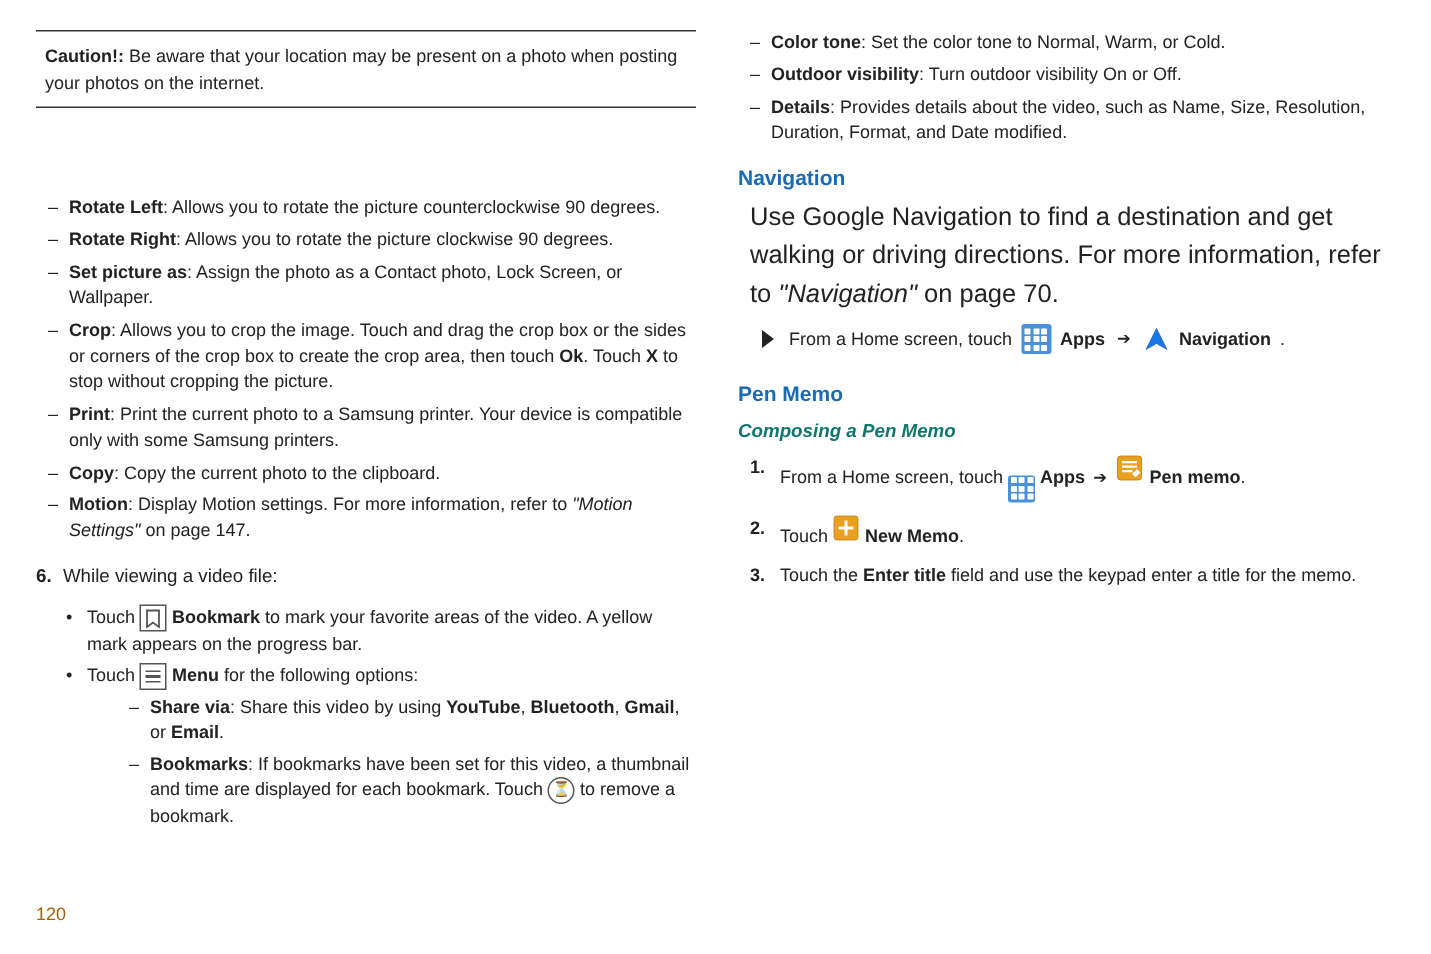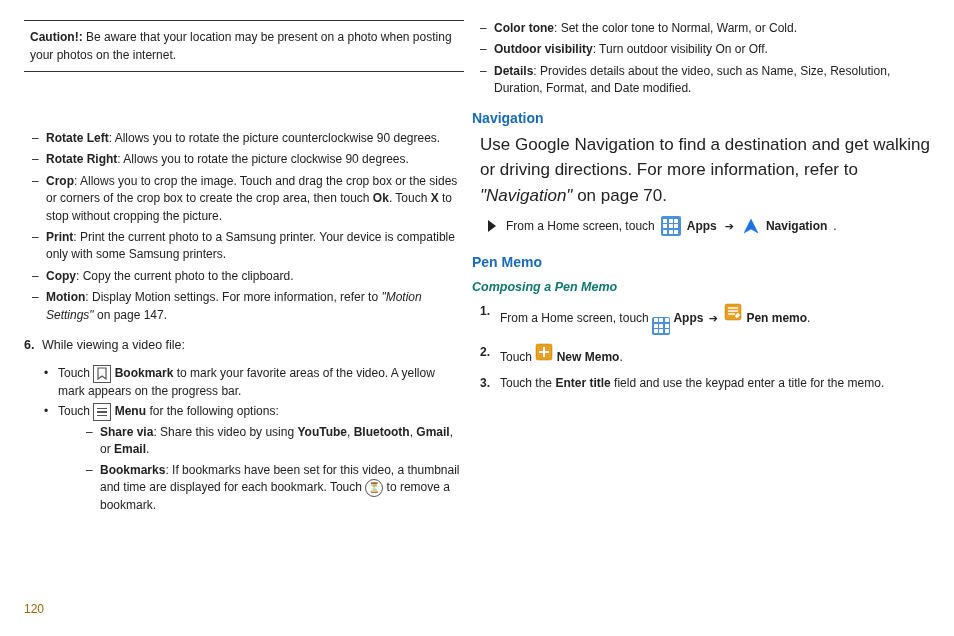--- a/index.html
+++ b/index.html
@@ -12,21 +12,21 @@
       height: 636px;
       overflow: hidden;
       display: flex;
     }
 
     .page {
       display: flex;
       width: 954px;
       height: 636px;
       padding: 20px 24px 20px 24px;
-      gap: 8px;
+      gap: 28px;
     }
 
     .left-col {
       flex: 0 0 440px;
       display: flex;
       flex-direction: column;
       gap: 0;
     }
 
     .right-col {
@@ -323,20 +323,23 @@
       <span class="bold">Caution!:</span>
       <span>Be aware that your location may be present on a photo when posting your photos on the internet.</span>
     </div>
 
     <ul class="bullet-list">
       <li>
         <b>Rotate Left</b>: Allows you to rotate the picture counterclockwise 90 degrees.
       </li>
       <li>
         <b>Rotate Right</b>: Allows you to rotate the picture clockwise 90 degrees.
+      </li>
+      <li>
+        <b>Set picture as</b>: Assign the photo as a Contact photo, Lock Screen, or Wallpaper.
       </li>
       <li>
         <b>Crop</b>: Allows you to crop the image. Touch and drag the crop box or the sides or corners of the crop box to create the crop area, then touch <b>Ok</b>. Touch <b>X</b> to stop without cropping the picture.
       </li>
       <li>
         <b>Print</b>: Print the current photo to a Samsung printer. Your device is compatible only with some Samsung printers.
       </li>
       <li>
         <b>Copy</b>: Copy the current photo to the clipboard.
       </li>

